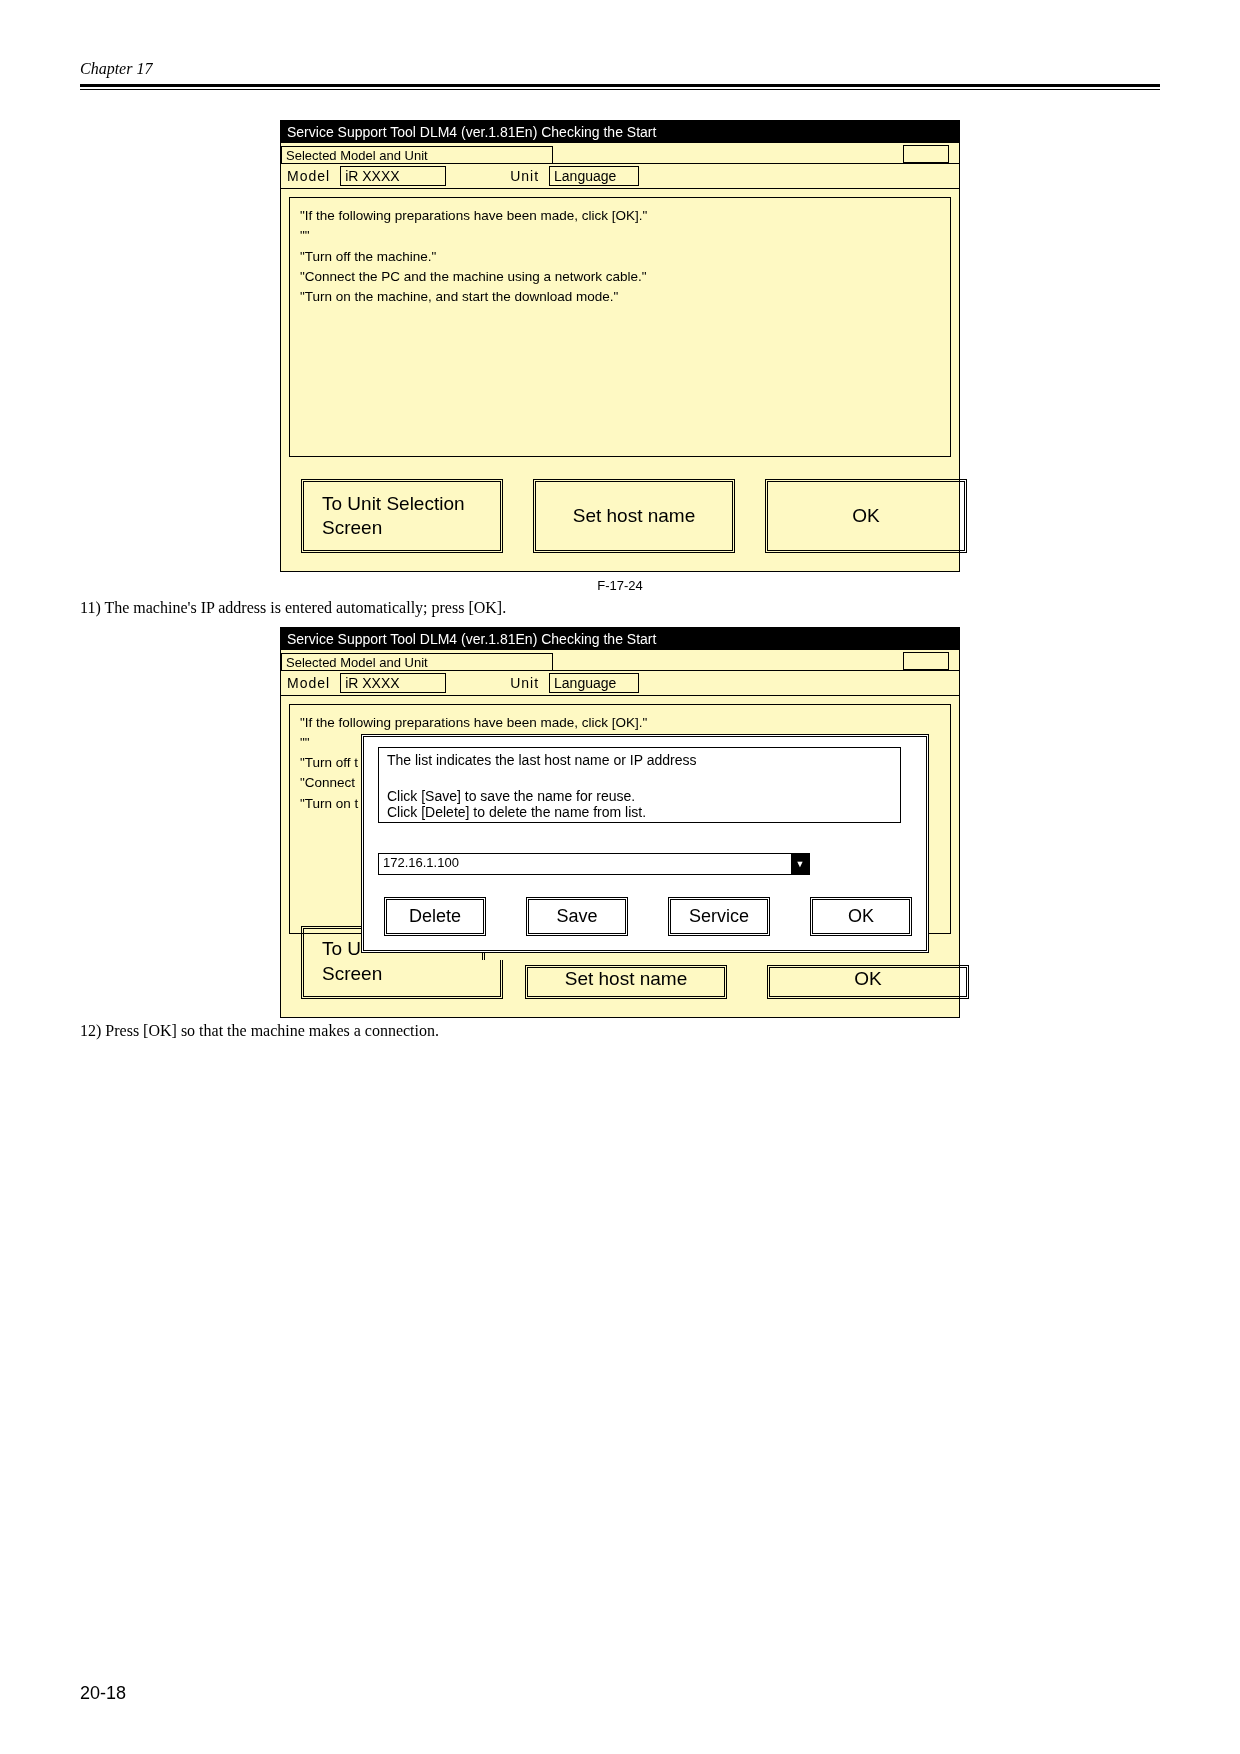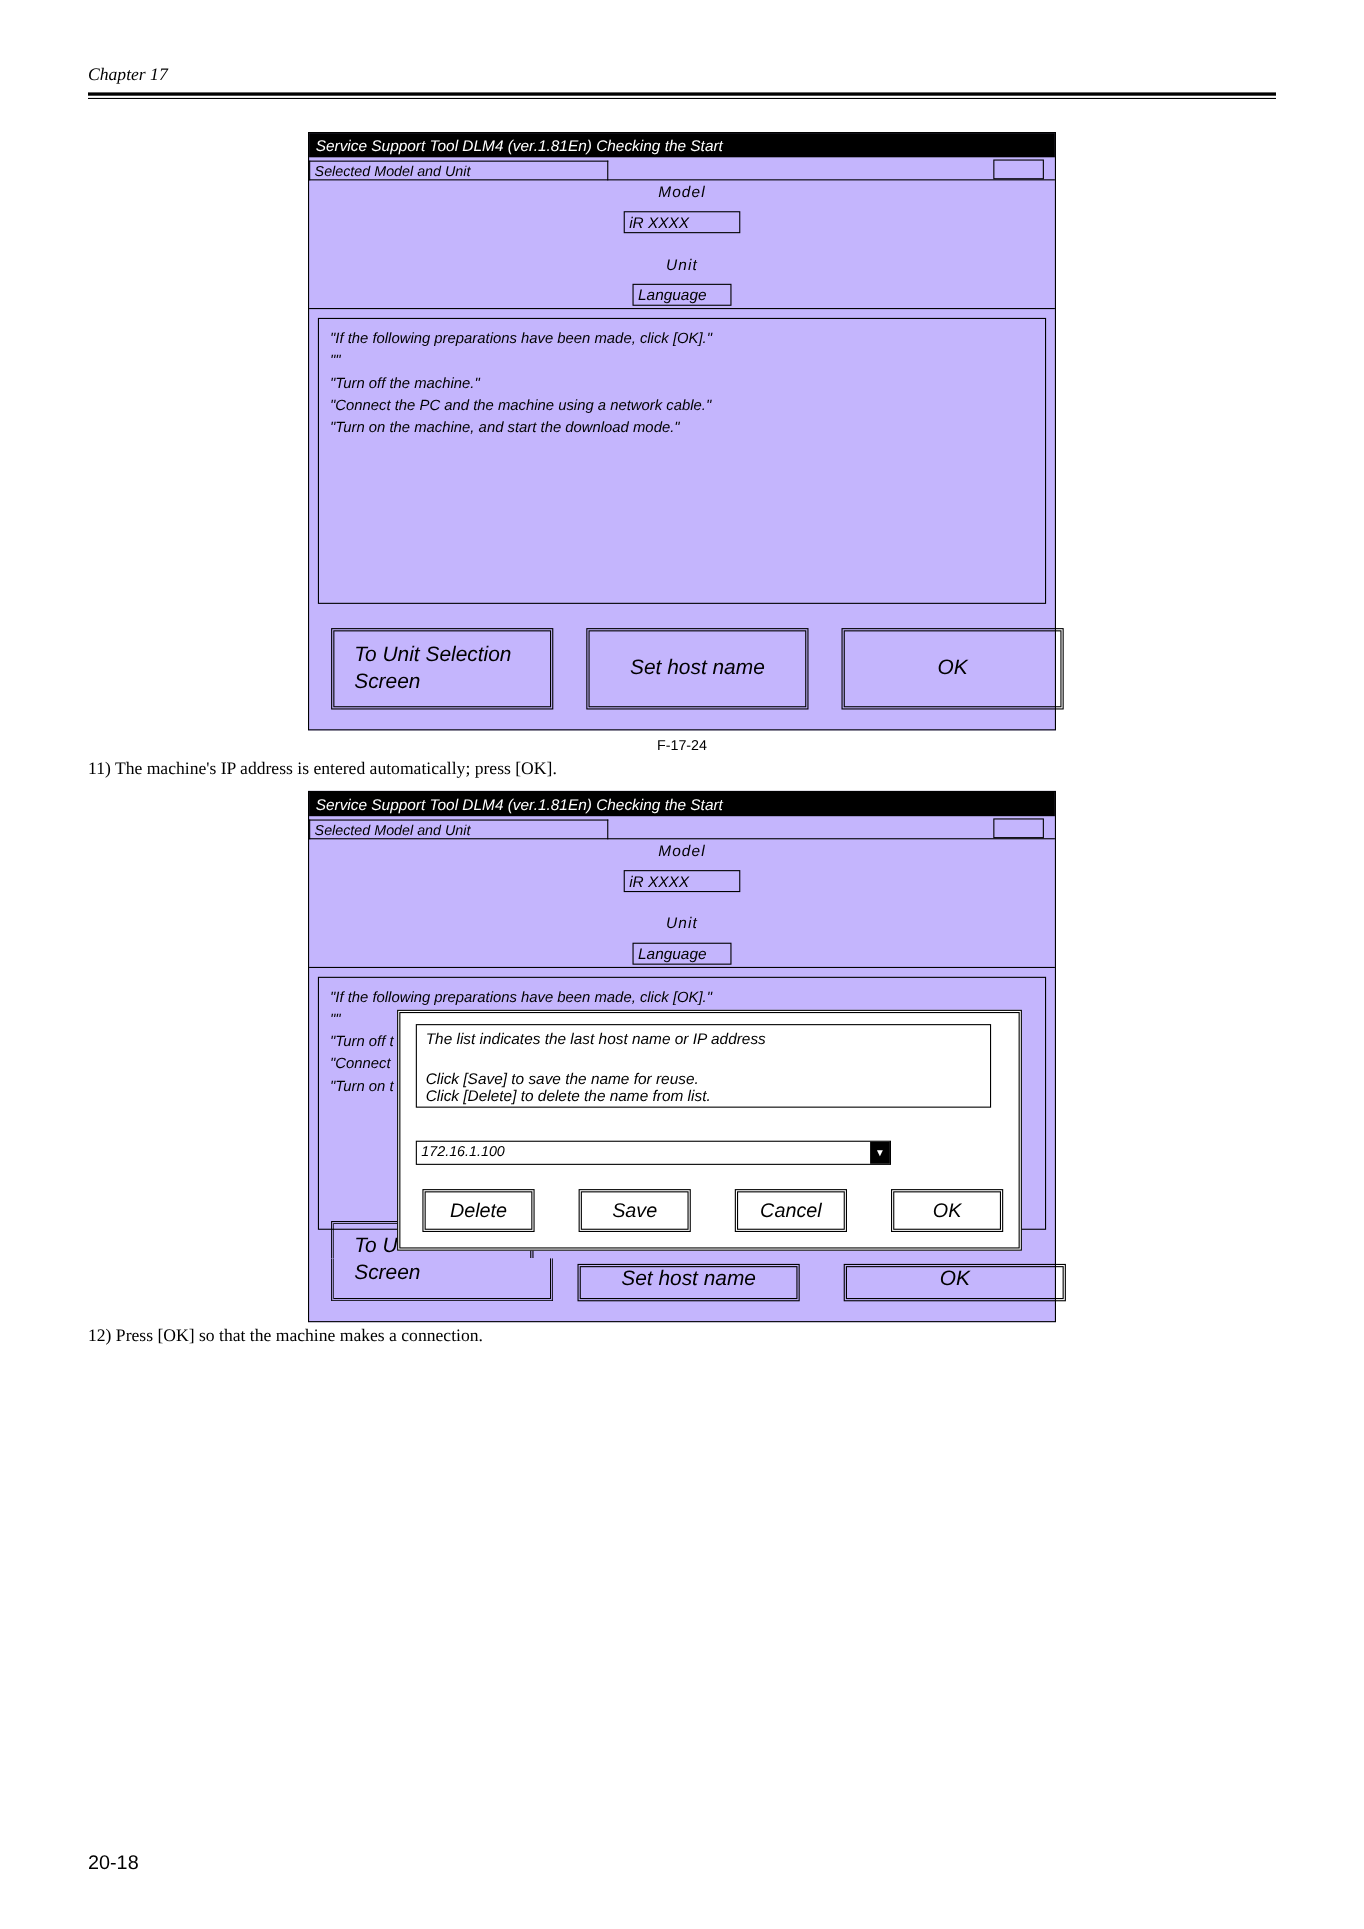--- a/index.html
+++ b/index.html
@@ -26,22 +26,21 @@
     border-bottom: 1px solid #000;
     height: 2px;
     margin-bottom: 30px;
   }
   .figure-wrap {
     margin-left: 200px;
     margin-right: 200px;
   }
   .app-window {
     border: 1px solid #000;
-    background: #c4b5fd;
-    font-style: italic;
+    background: #fef9c3;
   }
   .titlebar {
     background: #000;
     color: #fff;
     font-family: Arial, Helvetica, sans-serif;
     font-size: 14px;
     padding: 3px 6px;
   }
   .section-label {
     font-family: Arial, Helvetica, sans-serif;
@@ -58,21 +57,20 @@
     border: 1px solid #000;
     border-left: none;
     border-right: none;
     display: flex;
     align-items: center;
     font-family: Arial, Helvetica, sans-serif;
     font-size: 14px;
     padding: 2px 6px;
     letter-spacing: 1px;
     gap: 10px;
-    flex-direction: column;
   }
   .model-row .field-box {
     border: 1px solid #000;
     padding: 1px 4px;
     min-width: 96px;
     letter-spacing: 0;
   }
   .model-row .spacer { width: 44px; }
   .unit-box {
     border: 1px solid #000;
@@ -312,21 +310,21 @@
             <div>Click [Save] to save the name for reuse.</div>
             <div>Click [Delete] to delete the name from list.</div>
           </div>
           <div class="combo">
             <div class="combo-input">172.16.1.100</div>
             <div class="combo-drop">▼</div>
           </div>
           <div class="dialog-btn-row">
             <div class="dlg-btn">Delete</div>
             <div class="dlg-btn">Save</div>
-            <div class="dlg-btn">Cancel</div>
+            <div class="dlg-btn">Service</div>
             <div class="dlg-btn">OK</div>
           </div>
         </div>
       </div>
     </div>
   </div>
 
   <div class="body-text">12) Press [OK] so that the machine makes a connection.</div>
 </div>
 

